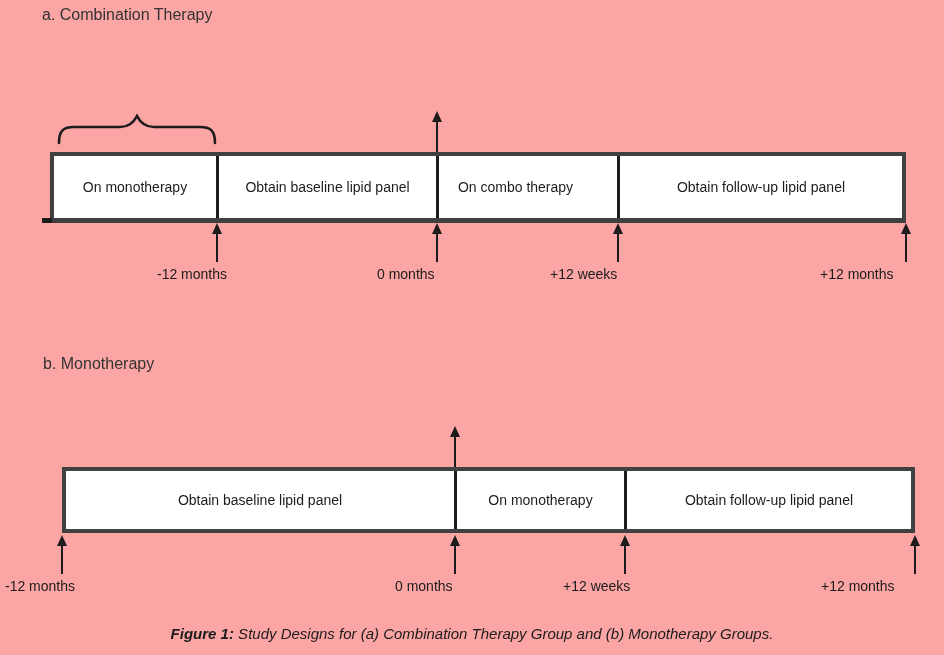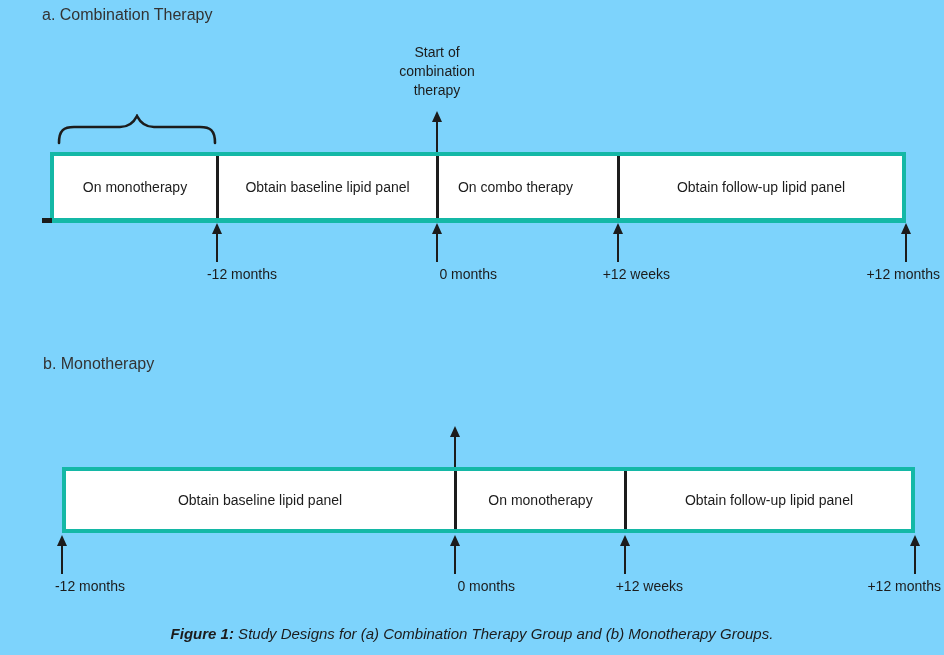--- a/index.html
+++ b/index.html
@@ -6,37 +6,37 @@
     margin: 0;
     padding: 0;
     background: #ffffff;
     font-family: "Liberation Sans", sans-serif;
     color: #1c1c1c;
   }
   #canvas {
     position: relative;
     width: 944px;
     height: 655px;
-    background: #7dd3fc;
+    background: #fca5a5;
     overflow: hidden;
   }
   .abs { position: absolute; }
   .panel-title {
     font-size: 16px;
     color: #333333;
   }
   .annotation {
     font-size: 14px;
     text-align: center;
     line-height: 19px;
   }
   .bar {
     position: absolute;
     background: #ffffff;
-    border: 4px solid #14b8a6;
+    border: 4px solid #404040;
     box-sizing: border-box;
     padding-left: 36px;
   }
   .bar .divider {
     position: absolute;
     top: 0;
     bottom: 0;
     width: 3px;
     background: #1c1c1c;
   }
@@ -63,21 +63,21 @@
     border-bottom: 11px solid #1c1c1c;
   }
   .arrow-up .shaft {
     width: 2px;
     flex: 1;
     background: #1c1c1c;
   }
   .tp-label {
     position: absolute;
     width: 120px;
-    text-align: right;
+    text-align: left;
     font-size: 14px;
     white-space: nowrap;
   }
   .caption {
     position: absolute;
     left: 0;
     width: 944px;
     text-align: center;
     font-size: 15px;
   }
@@ -94,25 +94,20 @@
 
   <div class="abs panel-title" style="left:42px; top:6px;">a. Combination Therapy</div>
 
   <div class="abs annotation" style="left:54px; top:66px; width:180px;">
   </div>
 
   <svg class="abs" style="left:56px; top:114px;" width="162" height="31" viewBox="0 0 162 31">
     <path d="M3,29 C3,16 8,13 18,13 L64,13 C72,13 77,10 81,2 C85,10 90,13 98,13 L144,13 C154,13 159,16 159,29" fill="none" stroke="#1c1c1c" stroke-width="2.6" stroke-linecap="round"></path>
   </svg>
 
-  <div class="abs annotation" style="left:377px; top:43px; width:120px;">
-    <div>Start of</div>
-    <div>combination</div>
-    <div>therapy</div>
-  </div>
 
   <div class="arrow-up" style="left:431px; top:111px; height:41px;">
     <div class="head"></div>
     <div class="shaft"></div>
   </div>
 
   <div class="bar" style="left:50px; top:152px; width:856px; height:71px; border-bottom-width:5px;">
     <div class="seg-label" style="left:0; width:162px;">On monotherapy</div>
     <div class="divider" style="left:162px;"></div>
     <div class="seg-label" style="left:165px; width:217px;">Obtain baseline lipid panel</div>

